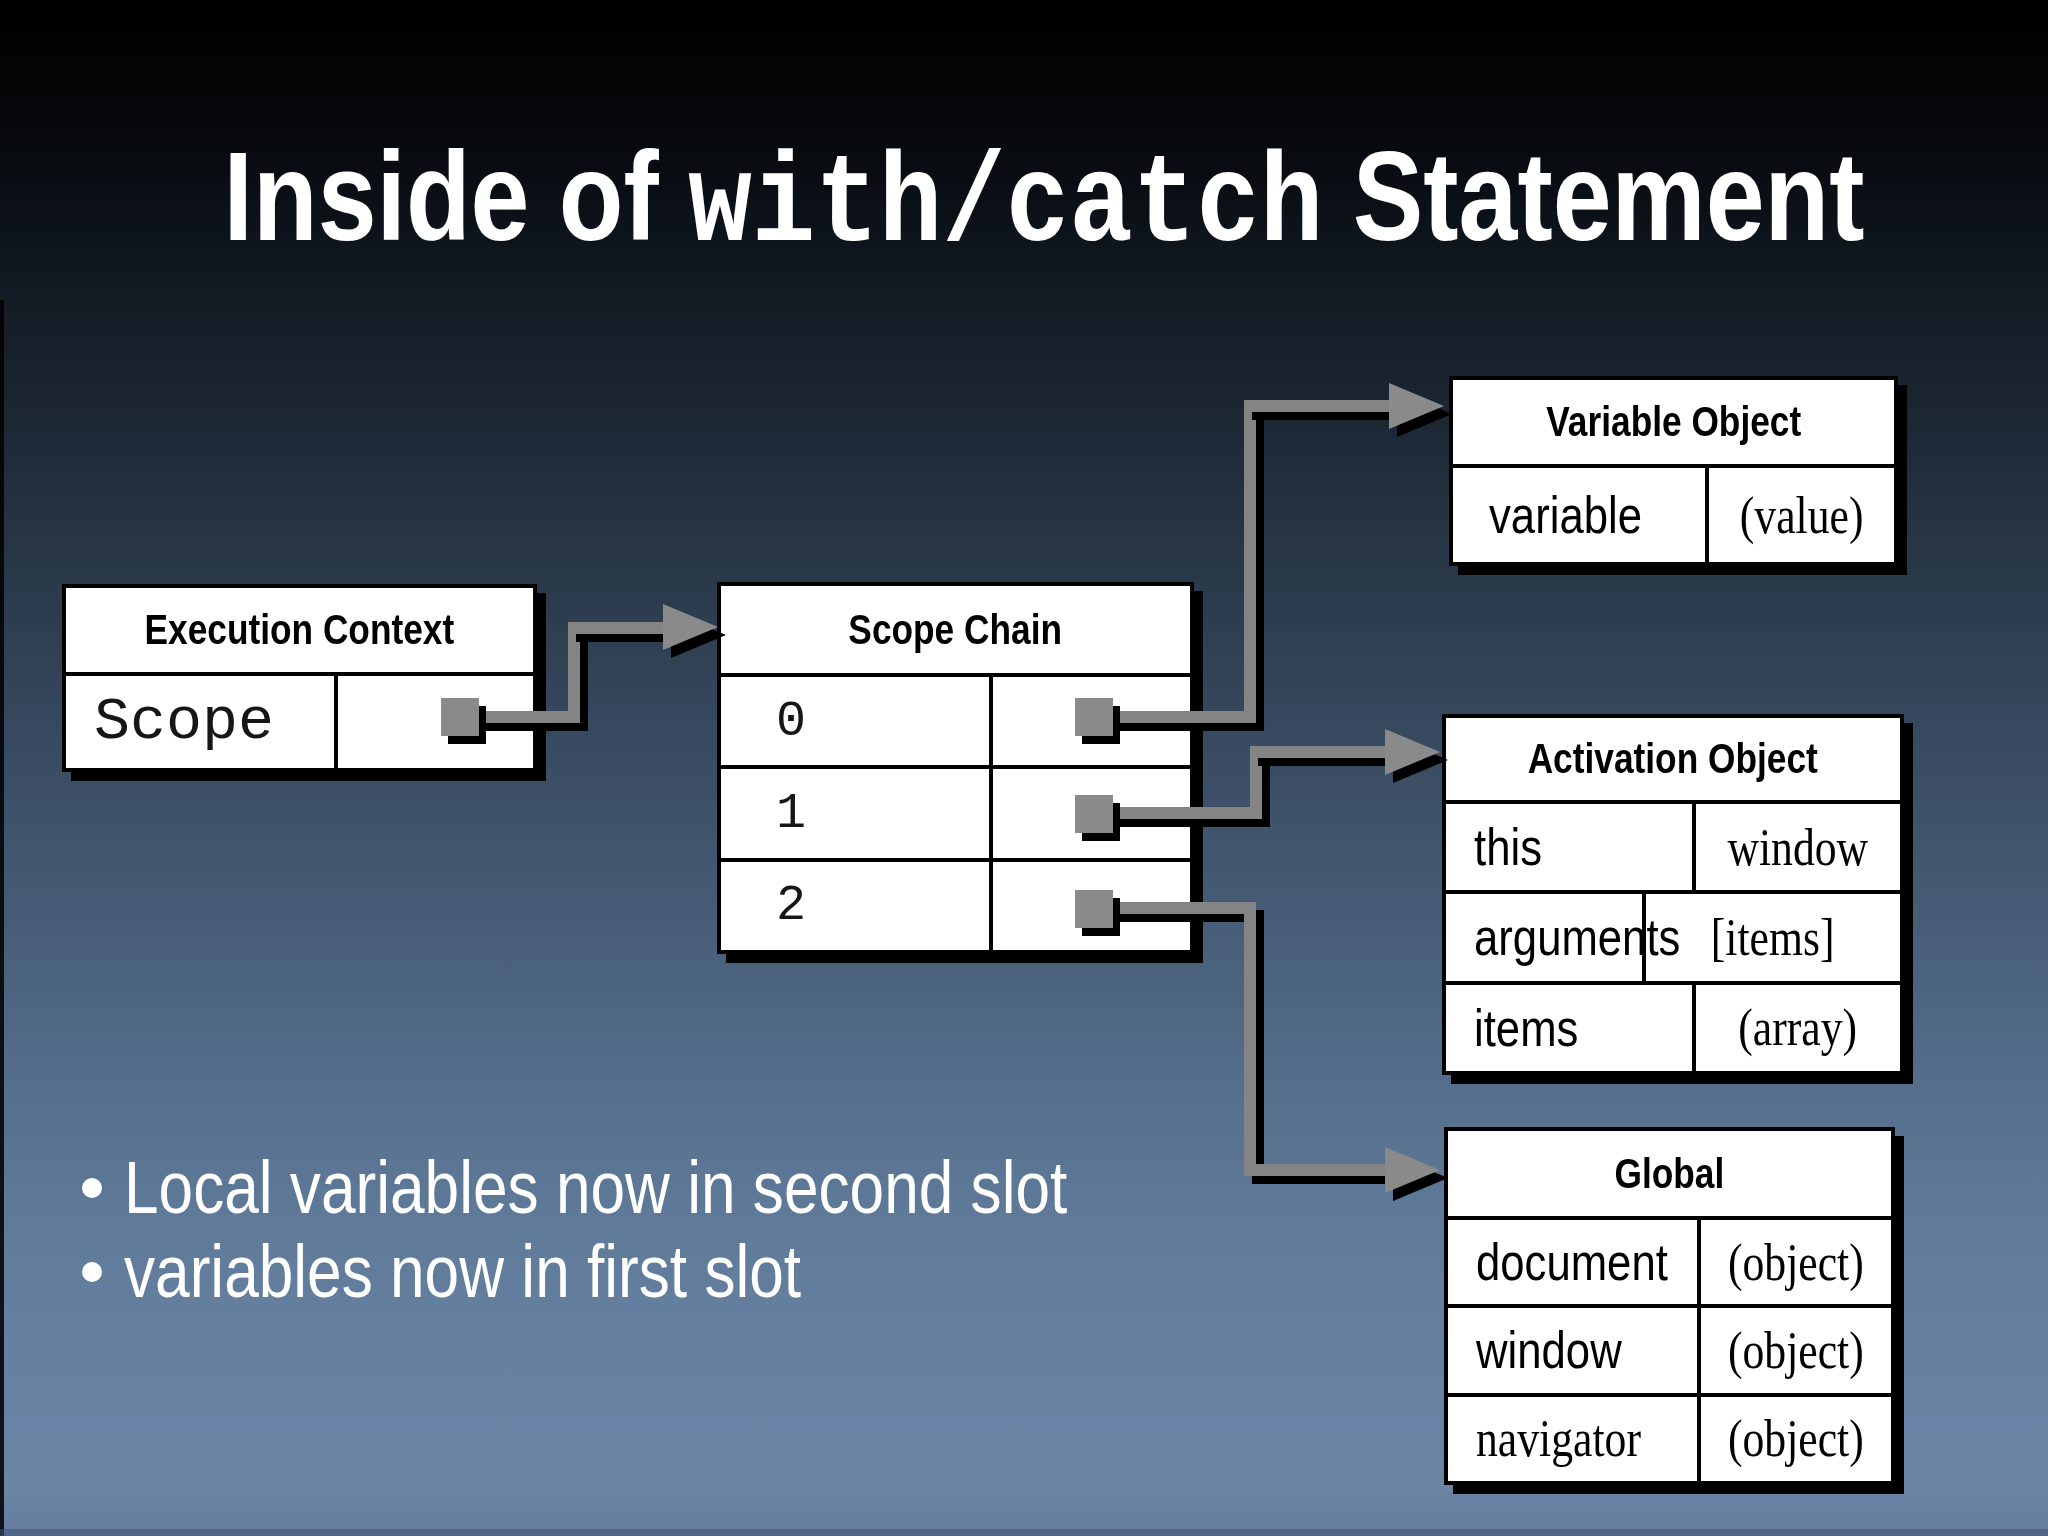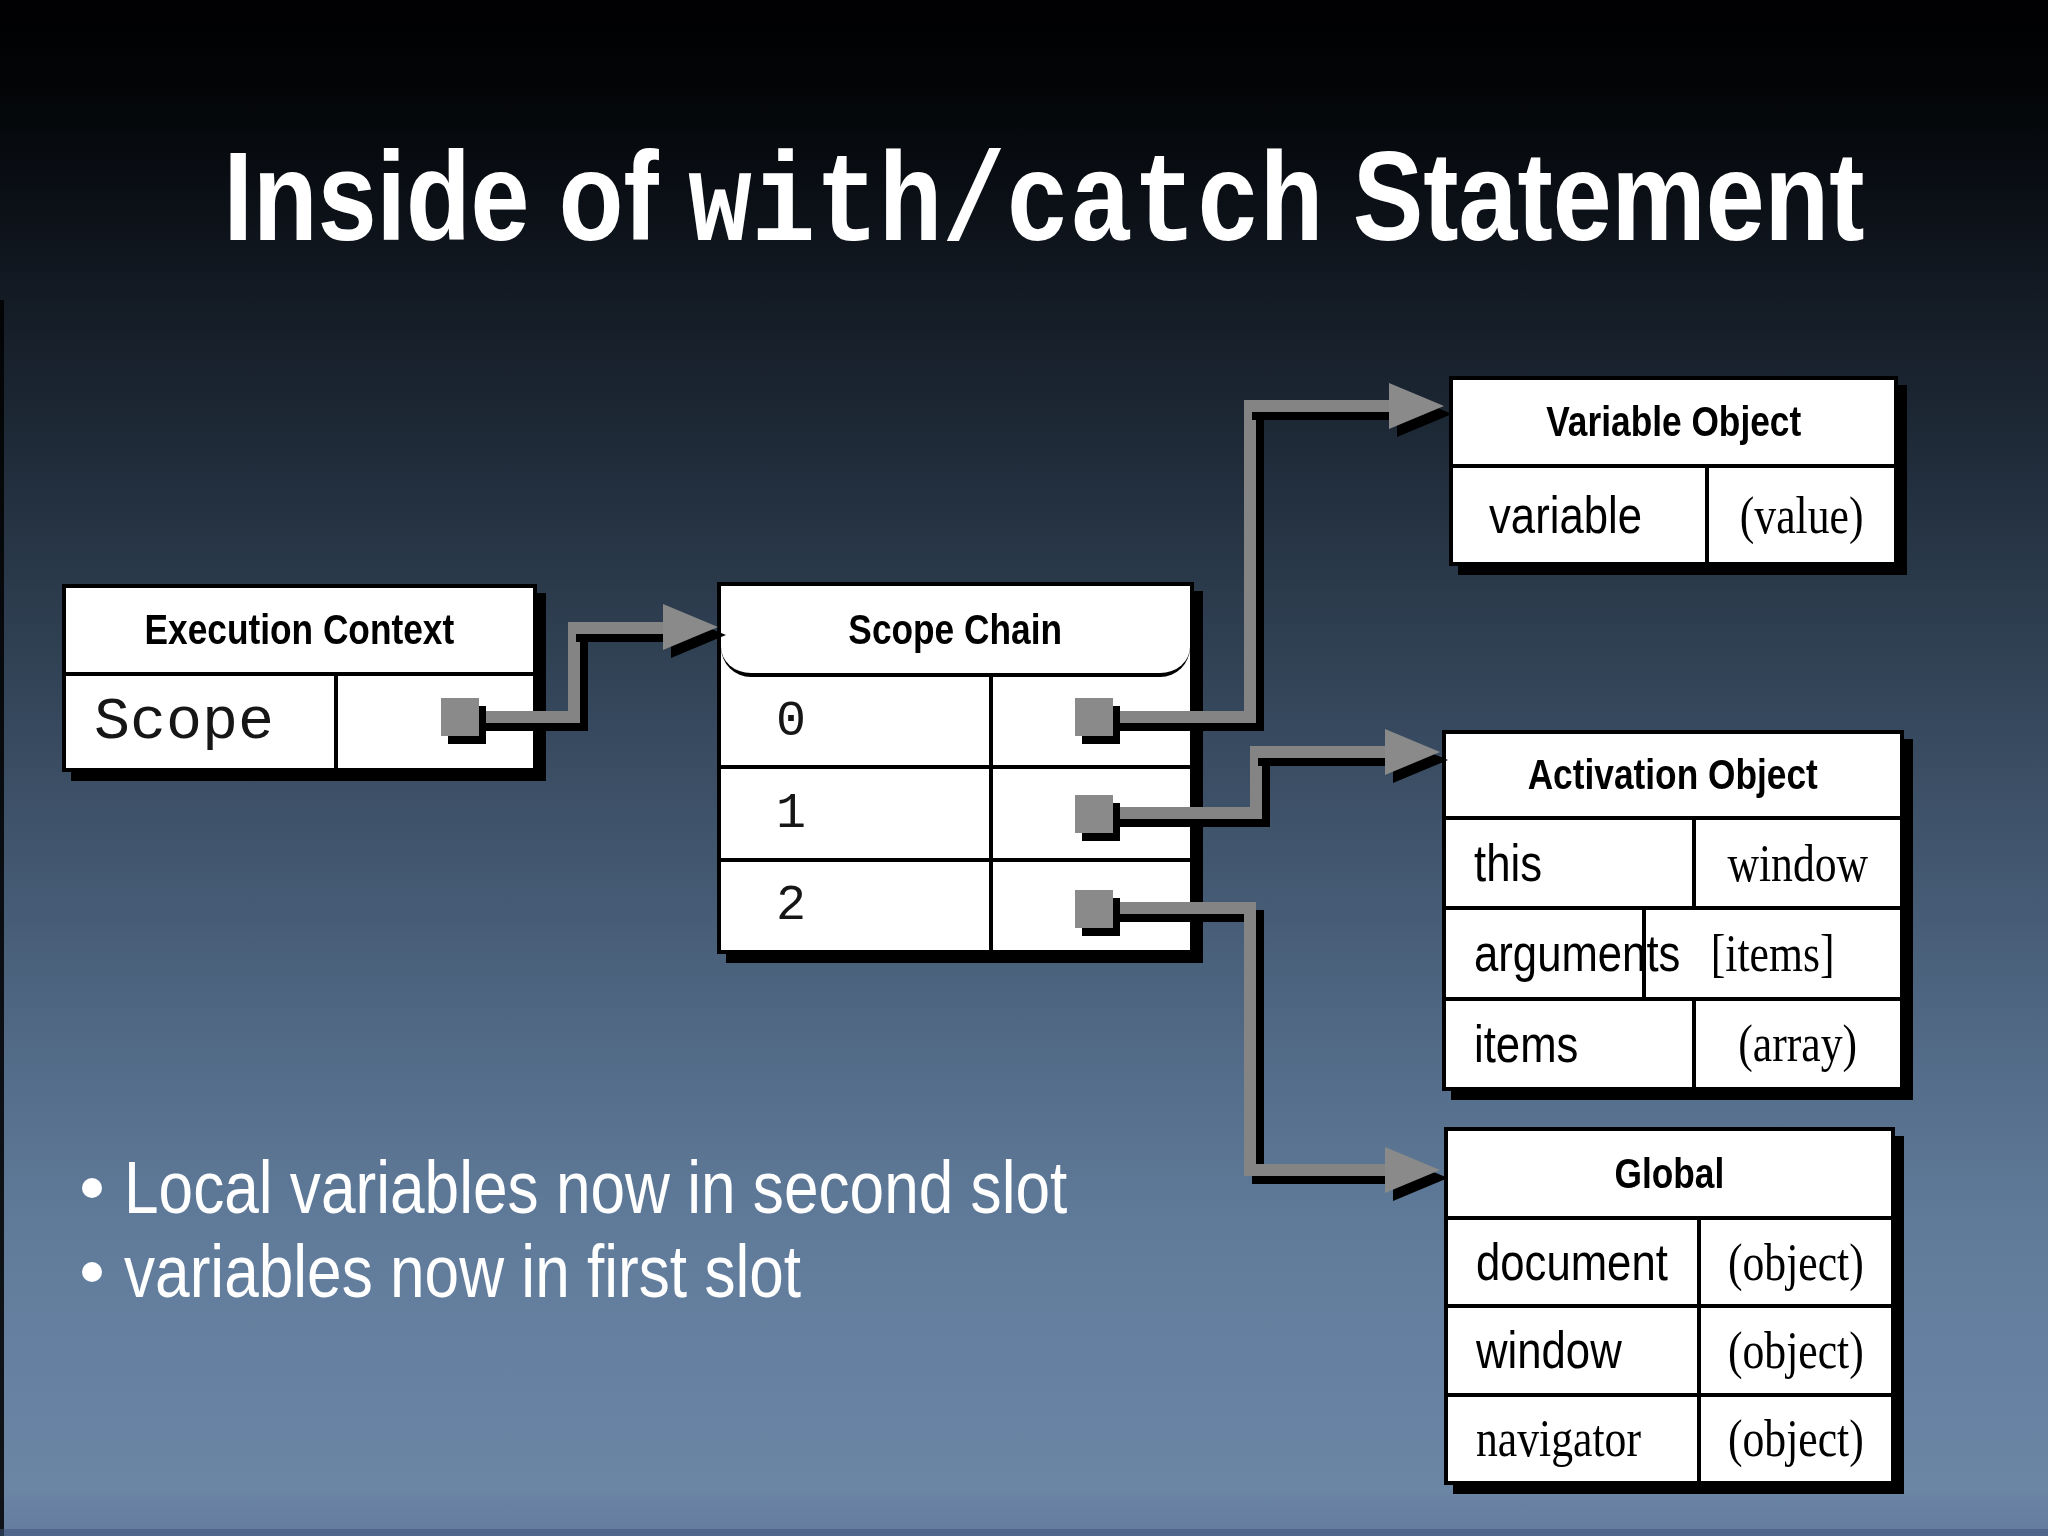--- a/index.html
+++ b/index.html
@@ -75,21 +75,21 @@
       <div class="row">
         <div class="c1" style="width:272px;padding-left:28px;">
           <span class="mono-cell" style="font-size:60px;">Scope</span>
         </div>
         <div class="c2"></div>
       </div>
     </div>
   </div>
 
   <div class="box" style="left:717px;top:582px;width:477px;height:372px;">
-    <div class="hdr" style="height:87px;border-radius:30px;">
+    <div class="hdr" style="height:87px;">
       <span class="czc">Scope Chain</span>
     </div>
     <div class="rows">
       <div class="row">
         <div class="c1" style="width:272px;padding-left:55px;">
           <span class="mono-cell" style="font-size:50px;">0</span>
         </div>
         <div class="c2"></div>
       </div>
       <div class="row">
@@ -116,21 +116,21 @@
         <div class="c1 cellsans" style="width:256px;padding-left:36px;">
           <span class="cz">variable</span>
         </div>
         <div class="c2 cellsans">
           <span class="czc">(value)</span>
         </div>
       </div>
     </div>
   </div>
 
-  <div class="box" style="left:1442px;top:730px;width:462px;height:361px;">
+  <div class="box" style="left:1442px;top:714px;width:462px;height:361px;">
     <div class="hdr" style="height:82px;">
       <span class="czc">Activation Object</span>
     </div>
     <div class="rows">
       <div class="row">
         <div class="c1 cellsans" style="width:250px;padding-left:28px;">
           <span class="cz">this</span>
         </div>
         <div class="c2 cellsans">
           <span class="czc">window</span>

